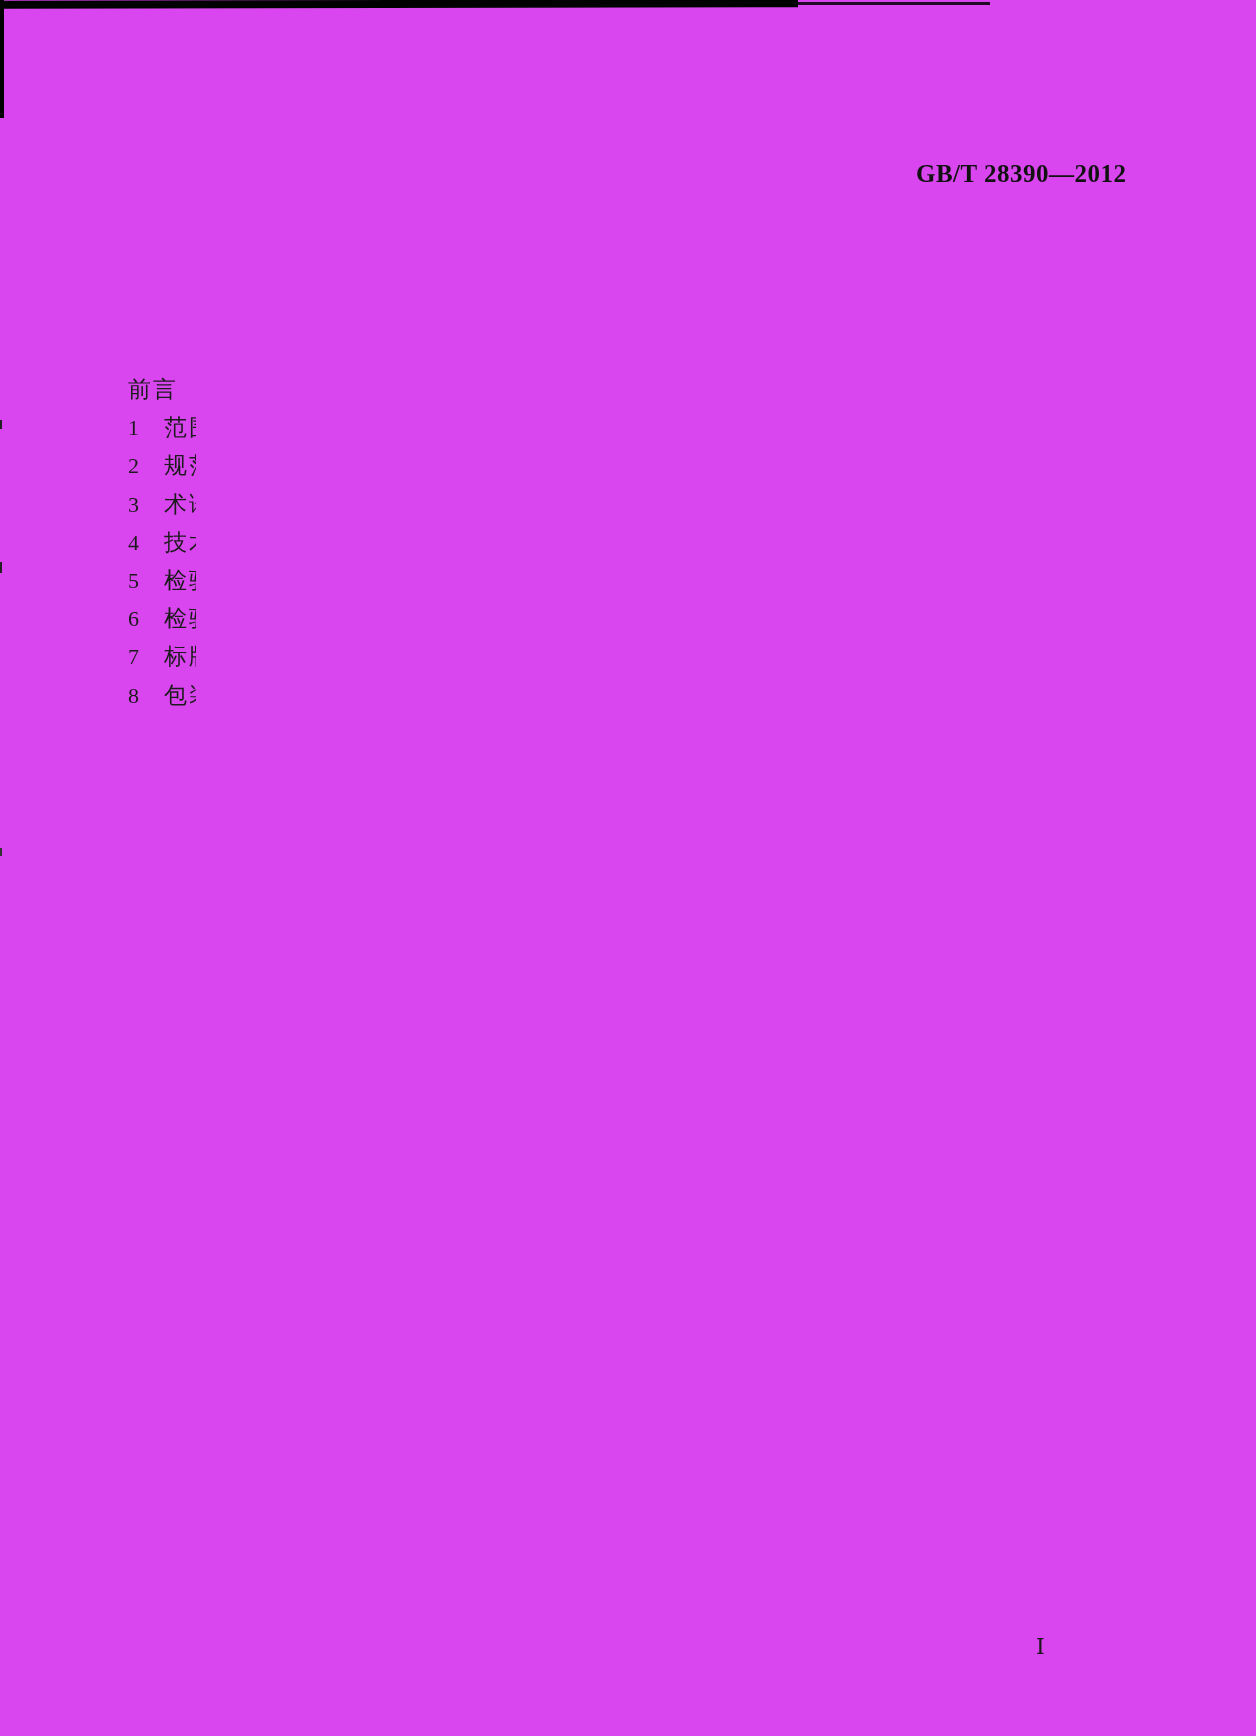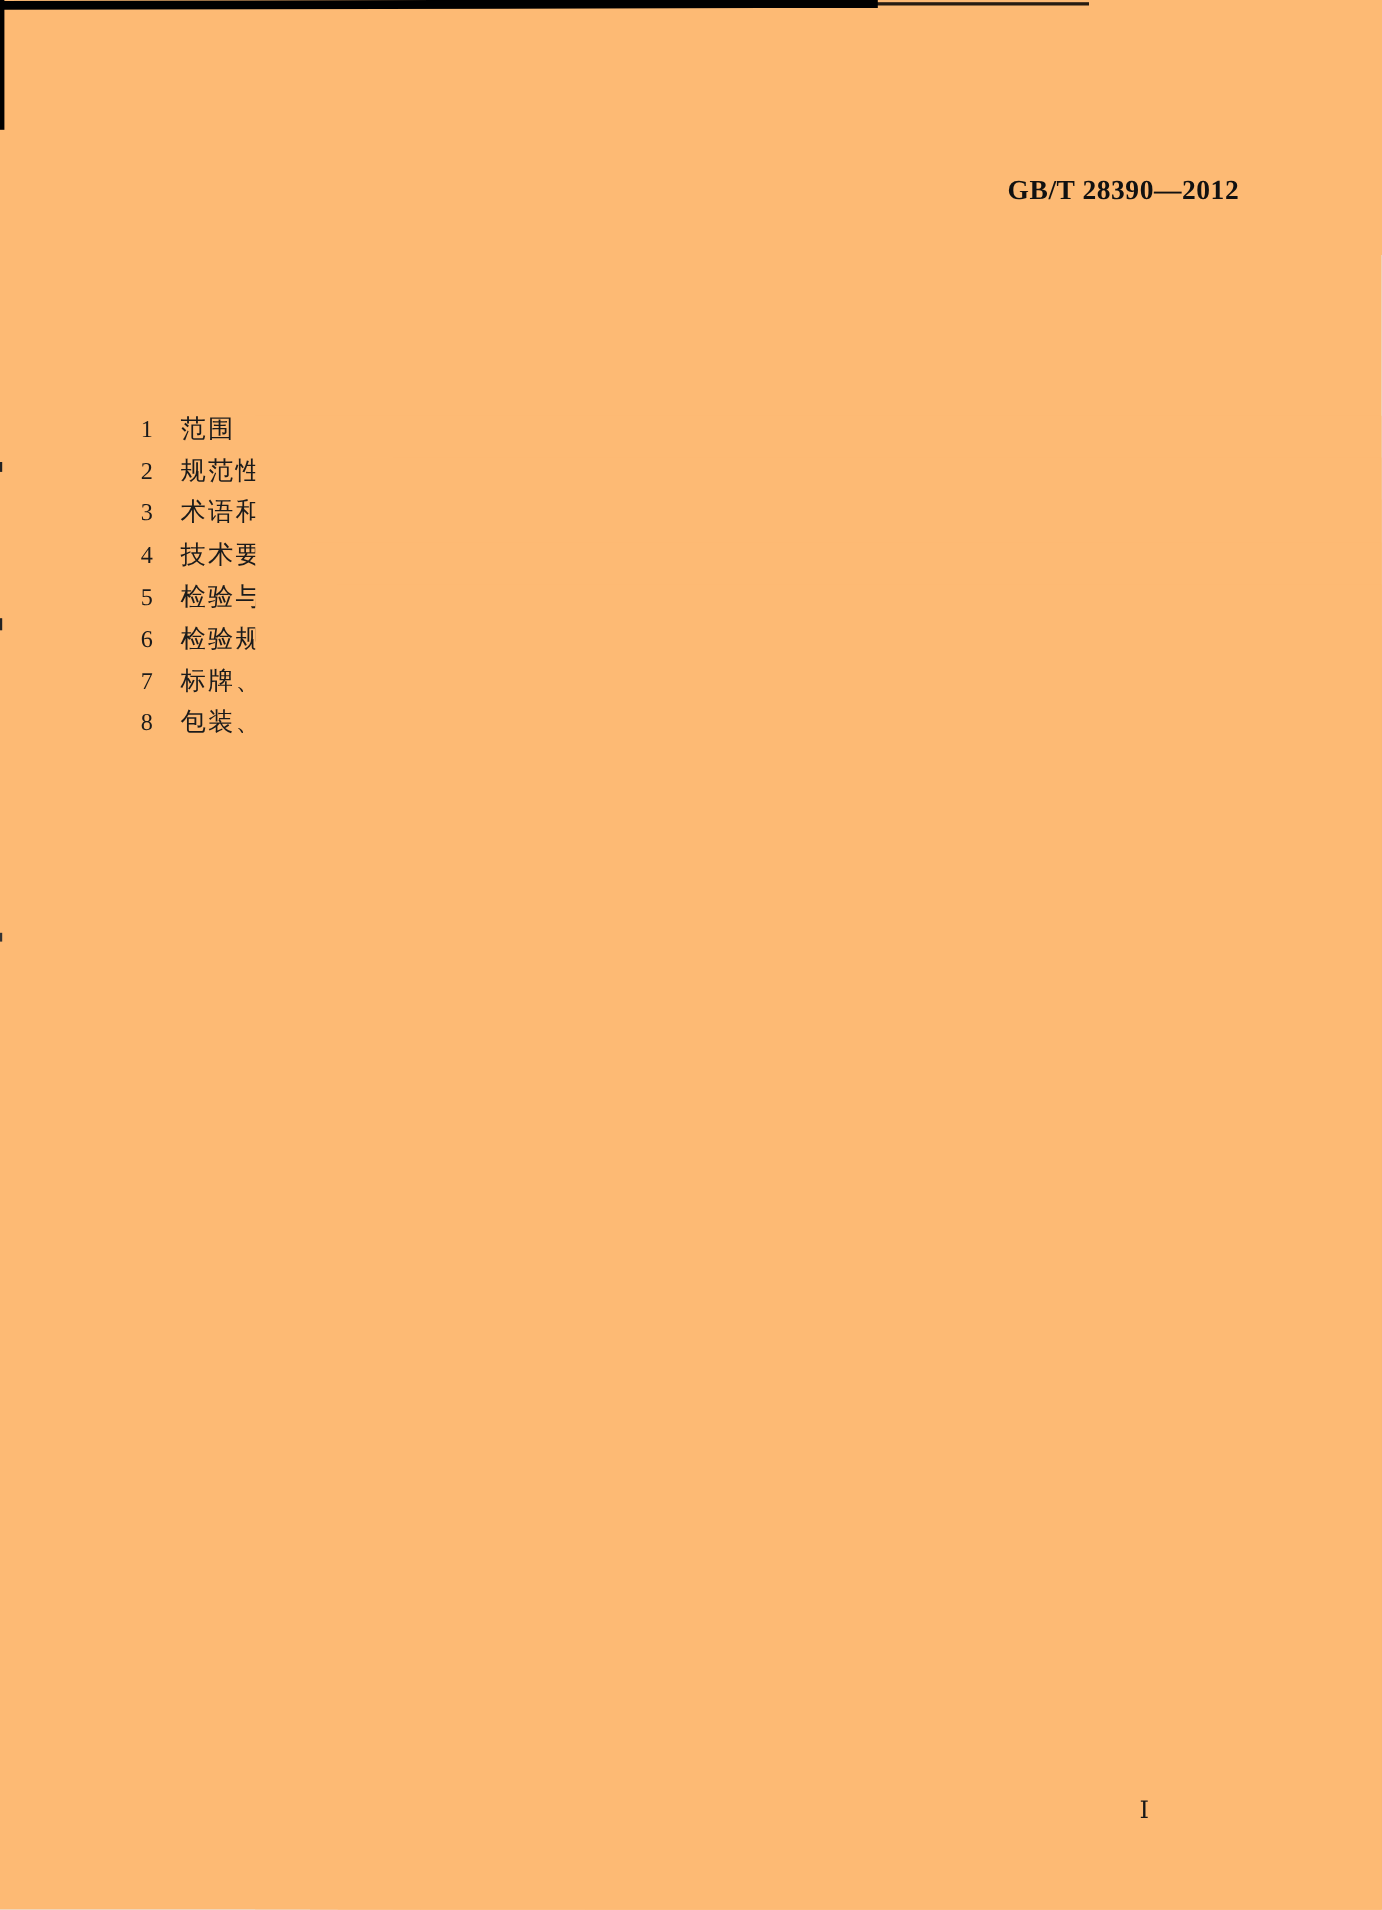--- a/index.html
+++ b/index.html
@@ -4,21 +4,21 @@
 <style>
   html, body {
     margin: 0;
     padding: 0;
     background: #e8e8e8;
   }
   .page {
     position: relative;
     width: 1256px;
     height: 1736px;
-    background: #fdba74;
+    background: #d946ef;
     overflow: hidden;
     font-family: "Liberation Serif", "DejaVu Serif", serif;
     color: #1c1c1c;
   }
 
   
   .art { position: absolute; background: #000; }
   .top-band   { top: 0; left: 0; width: 798px; height: 8px; transform: skewY(-0.12deg); }
   .top-band-2 { top: 2px; left: 795px; width: 195px; height: 3px; opacity: .85; }
   .left-streak {
@@ -123,20 +123,25 @@
   <div class="left-streak-2 art" style="background:none;"></div>
   <div class="art mark-a"></div>
   <div class="art mark-b"></div>
   <div class="art mark-c"></div>
 
   <div class="header-code">GB/T 28390—2012</div>
 
 
   <div class="toc" id="toc">
       <div class="toc-row">
+        <span class="label">前言</span>
+        <span class="leader"></span>
+        <span class="page">Ⅲ</span>
+      </div>
+      <div class="toc-row">
         <span class="num">1</span>
         <span class="label">范围</span>
         <span class="leader"></span>
         <span class="page">1</span>
       </div>
       <div class="toc-row">
         <span class="num">2</span>
         <span class="label">规范性引用文件</span>
         <span class="leader"></span>
         <span class="page">1</span>

